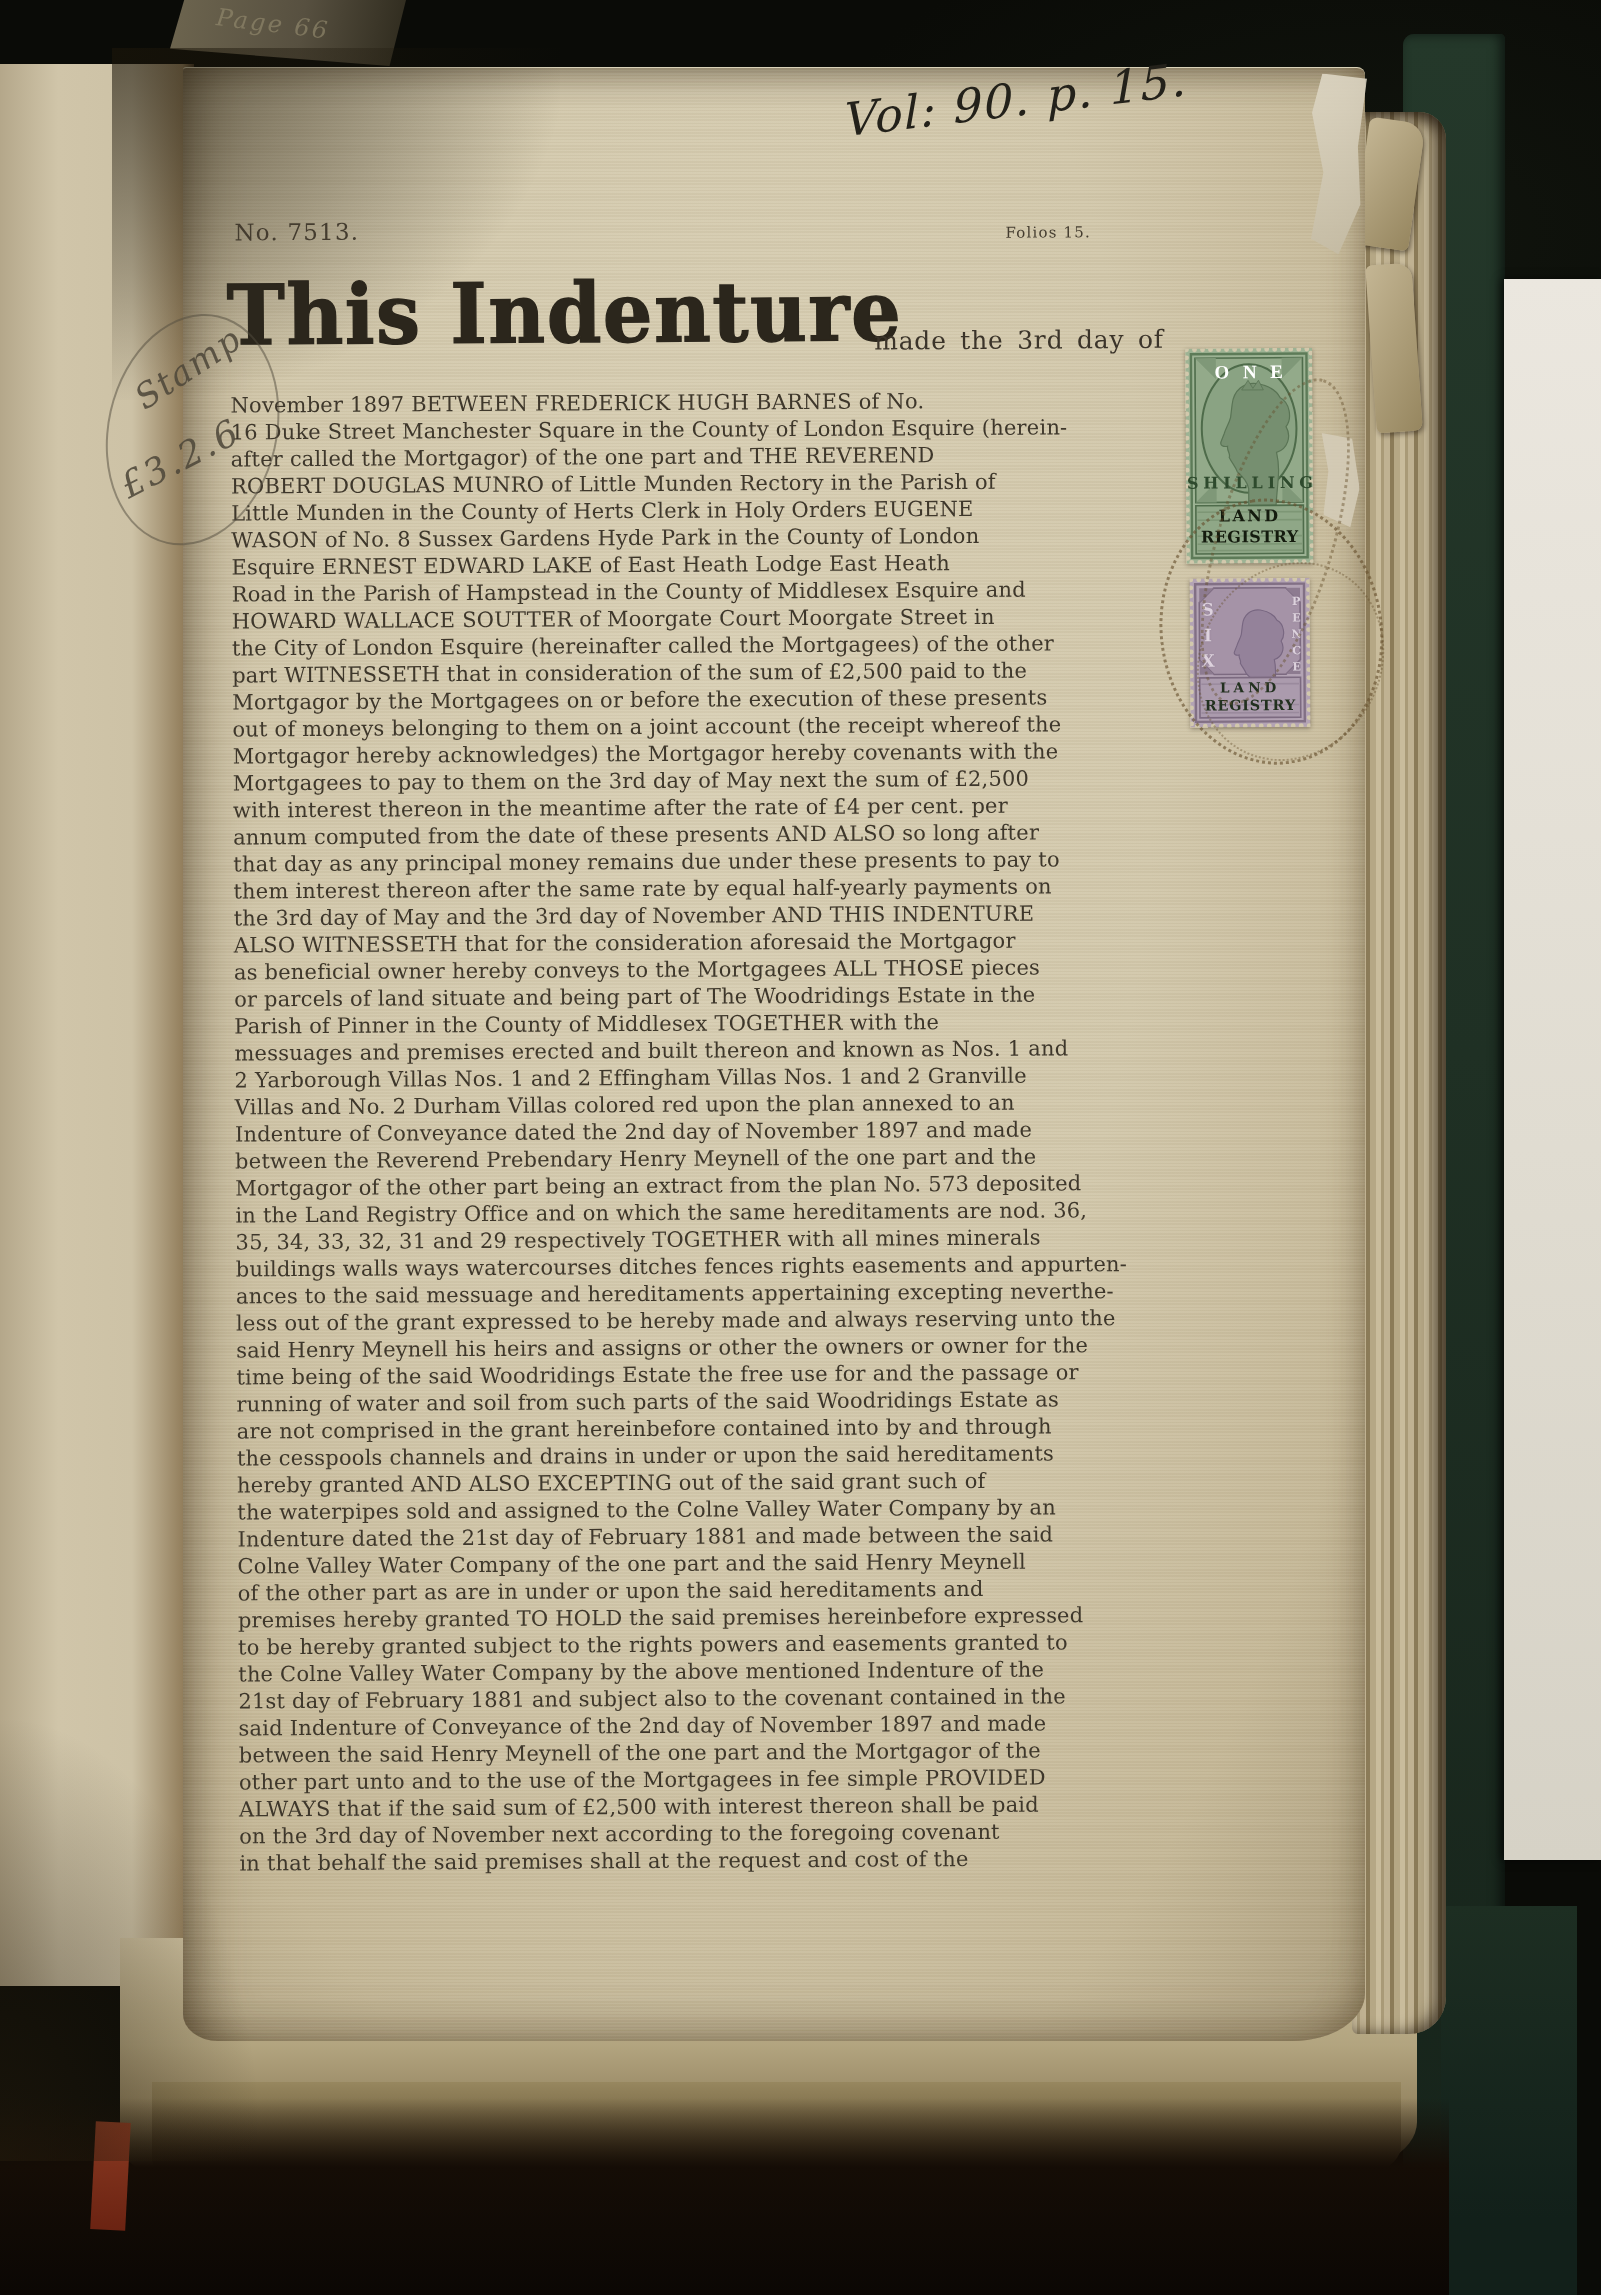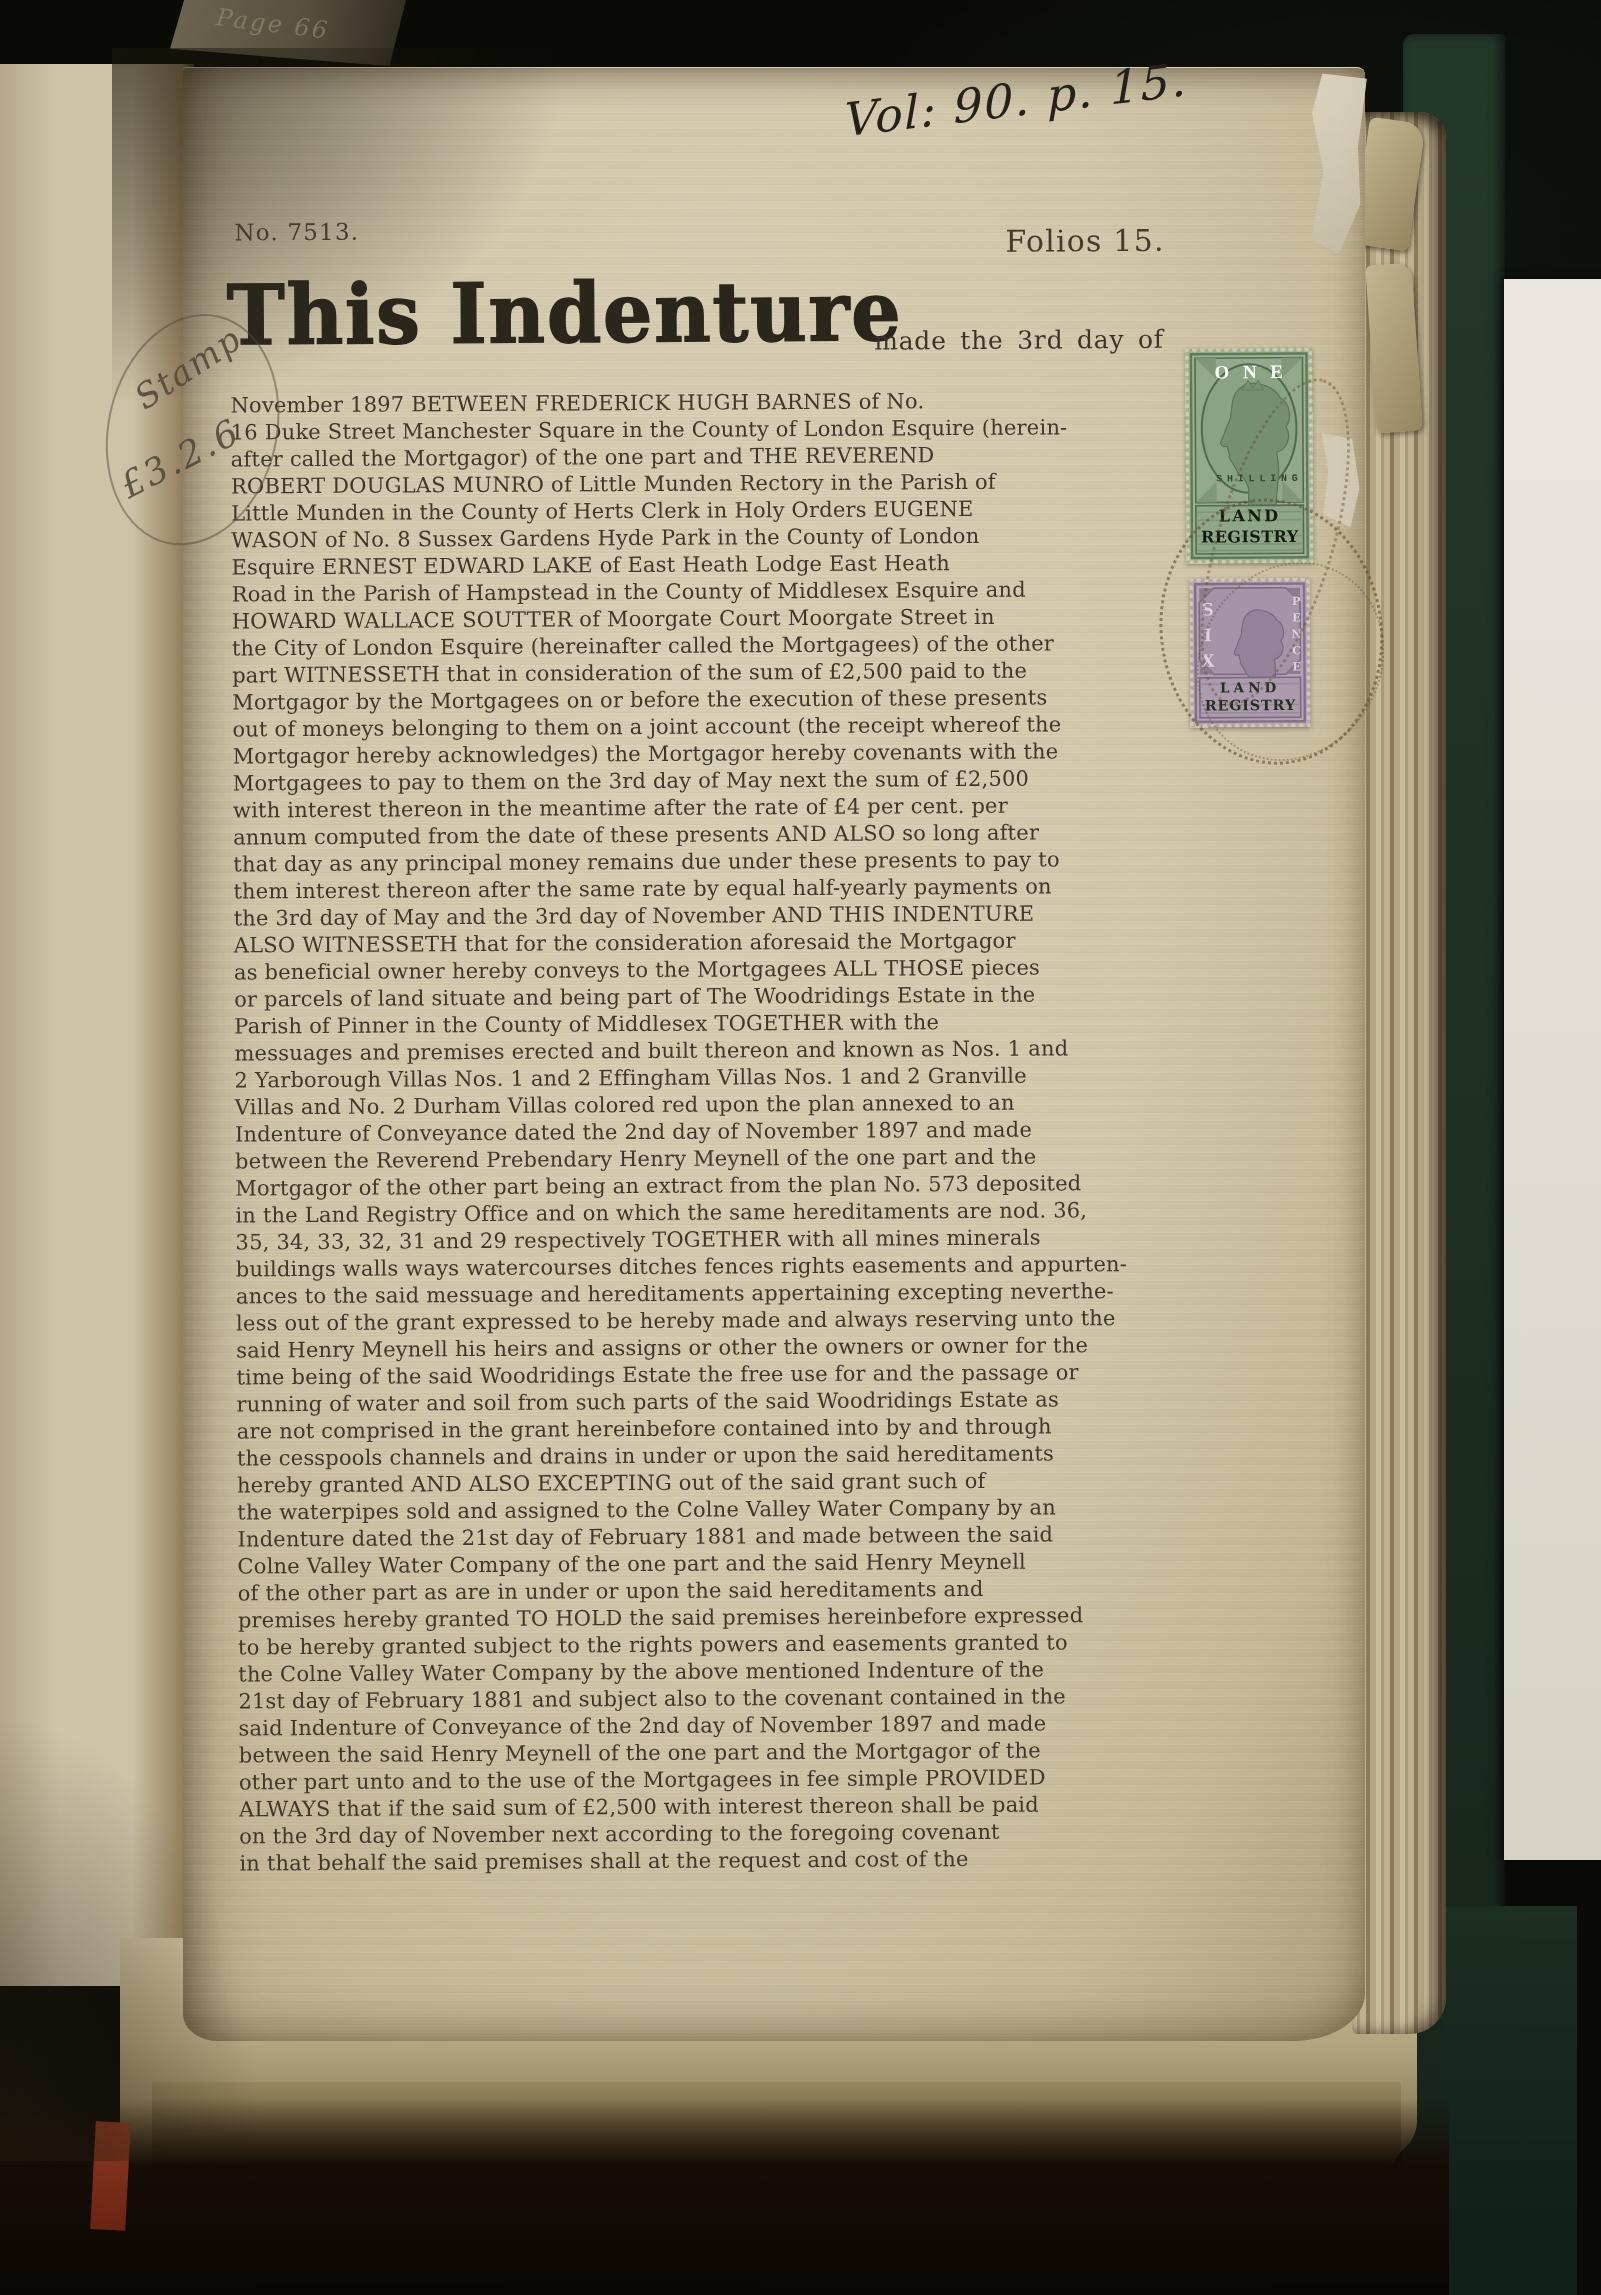--- a/index.html
+++ b/index.html
@@ -64,21 +64,21 @@
      background:#d5cdb8;transform:rotate(-4deg);
      clip-path:polygon(15% 0,90% 8%,100% 60%,70% 100%,5% 85%,25% 40%);opacity:.85;}
   .shadow-tl{left:112px;top:48px;width:448px;height:352px;z-index:8;pointer-events:none;
      background:radial-gradient(ellipse at 0% 0%, rgba(28,22,10,.62) 0%, rgba(28,22,10,.25) 45%, rgba(28,22,10,0) 72%);}
   .shadow-bl{left:0;top:1713px;width:264px;height:448px;z-index:8;pointer-events:none;
      background:radial-gradient(ellipse at 0% 100%, rgba(35,26,12,.6) 0%, rgba(35,26,12,0) 70%);}
 
   
   .content{left:0;top:0;width:1601px;height:2295px;z-index:9;transform:rotate(-0.35deg);}
   .doc-no{left:240px;top:216px;font-size:23px;color:#443c2f;letter-spacing:1.2px;}
-  .folios{left:1011px;top:225px;font-size:30px;color:#443c2f;letter-spacing:1.2px;text-align:center;}
+  .folios{left:1011px;top:225px;font-size:15px;color:#443c2f;letter-spacing:1.2px;text-align:center;}
   .vol-note{left:850px;top:74px;font-size:46px;font-style:italic;color:#23211a;
      letter-spacing:1.6px;transform:rotate(-6.5deg) skewX(-6deg);}
   .title{left:232px;top:266px;font-size:78px;font-weight:700;color:#2b261c;
      letter-spacing:1.6px;transform:scaleY(1.06);-webkit-text-stroke:1.3px #2b261c;}
   .title-suffix{left:879px;top:327px;font-size:25px;color:#3b342a;letter-spacing:0.8px;word-spacing:4.8px;}
   .deed-body{left:235px;top:389px;width:926px;color:#3e372b;}
   .bline{font-size:21px;line-height:27px;height:27px;white-space:nowrap;
      text-align:justify;text-align-last:justify;letter-spacing:0.2px;}
   .bline::after{content:"";display:inline-block;width:100%;}
 
@@ -89,21 +89,21 @@
   .pencil-stamp{left:133px;top:344px;font-size:34px;transform:rotate(-33deg);letter-spacing:1.6px;}
   .pencil-amount{left:120px;top:434px;font-size:36px;transform:rotate(-27deg);letter-spacing:2.4px;}
 
   
   .stamp{z-index:10;box-shadow:0 1.6px 4px rgba(30,20,8,.35);}
   .stamp svg{display:block;}
   .stamp-green{left:1190px;top:351px;width:127px;height:215px;}
   .stamp-lilac{left:1193px;top:581px;width:120px;height:149px;}
   .stamp .txt{position:absolute;width:100%;text-align:center;font-weight:700;}
   .sg-one{top:13px;font-size:19px;letter-spacing:13.6px;padding-left:13.6px;color:#ffffff;font-family:Liberation Serif, serif;}
-  .sg-shilling{top:125px;font-size:10px;letter-spacing:4.8px;padding-left:20px;color:#2e4a2d;font-family:Liberation Mono, monospace;}
+  .sg-shilling{top:125px;font-size:16px;letter-spacing:4.8px;padding-left:1px;color:#2e4a2d;}
   .sg-land{top:158px;font-size:16px;letter-spacing:2.4px;color:#141b0e;}
   .sg-registry{top:179px;font-size:16px;letter-spacing:0.4px;color:#141b0e;}
   .sl-six{position:absolute;left:8px;top:21px;writing-mode:vertical-rl;text-orientation:upright;
      font-size:17px;font-weight:700;letter-spacing:5.6px;color:#ddd2dd;text-shadow:0 0 1.6px #8d7c91;}
   .sl-pence{position:absolute;right:6.4px;top:16px;writing-mode:vertical-rl;text-orientation:upright;
      font-size:11.2px;font-weight:700;letter-spacing:2.4px;color:#ddd2dd;text-shadow:0 0 1.6px #8d7c91;}
   .sl-land{top:101px;font-size:13.6px;letter-spacing:4px;color:#22301f;}
   .sl-registry{top:118px;font-size:14.4px;letter-spacing:0.8px;color:#22301f;}
 
   

